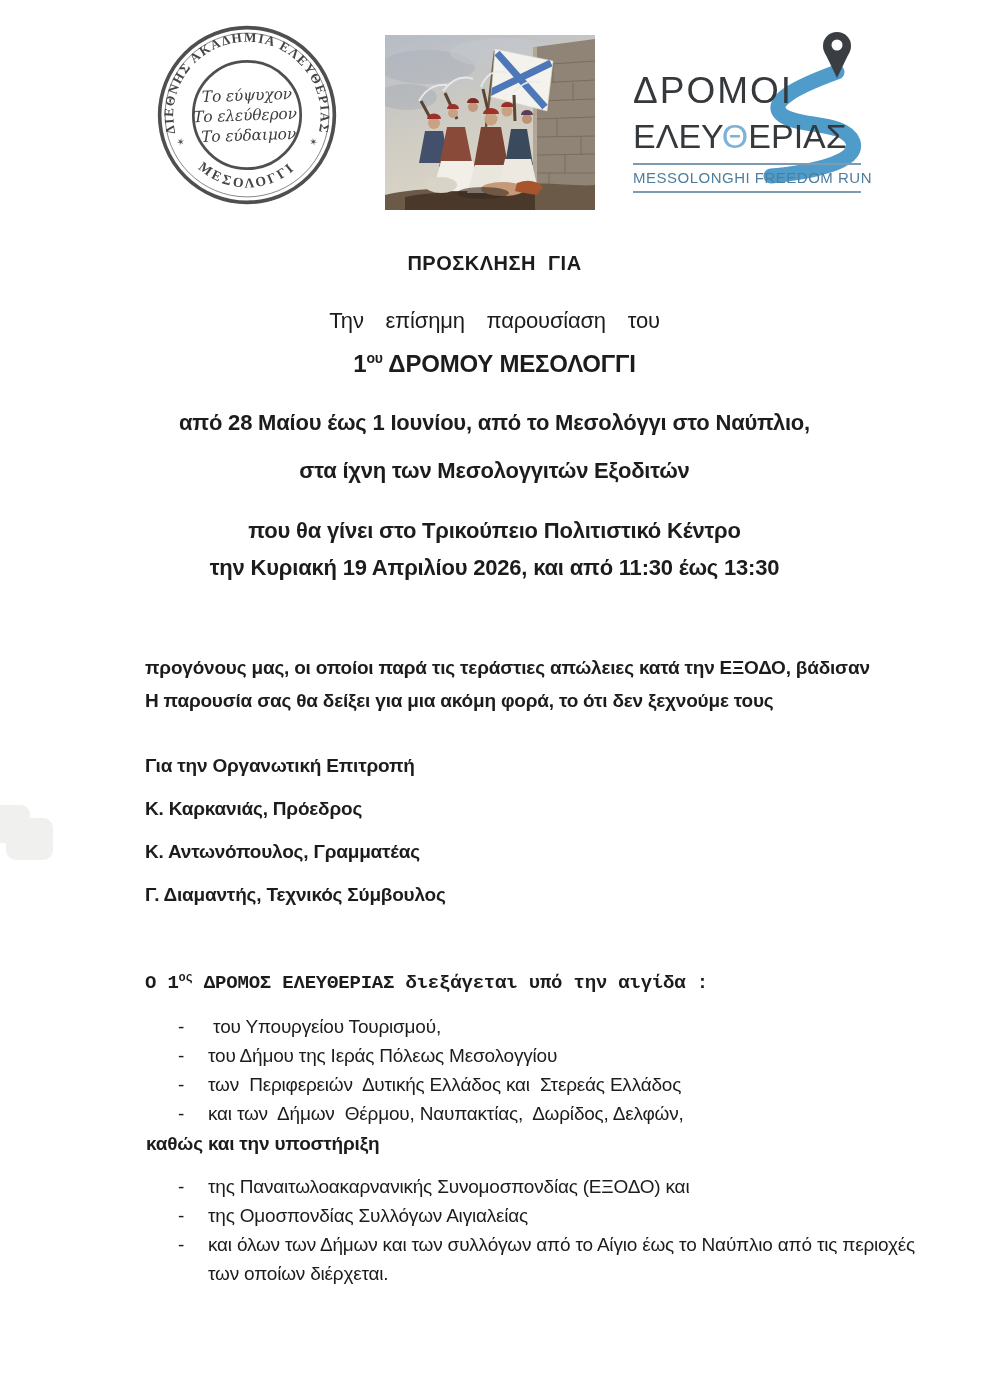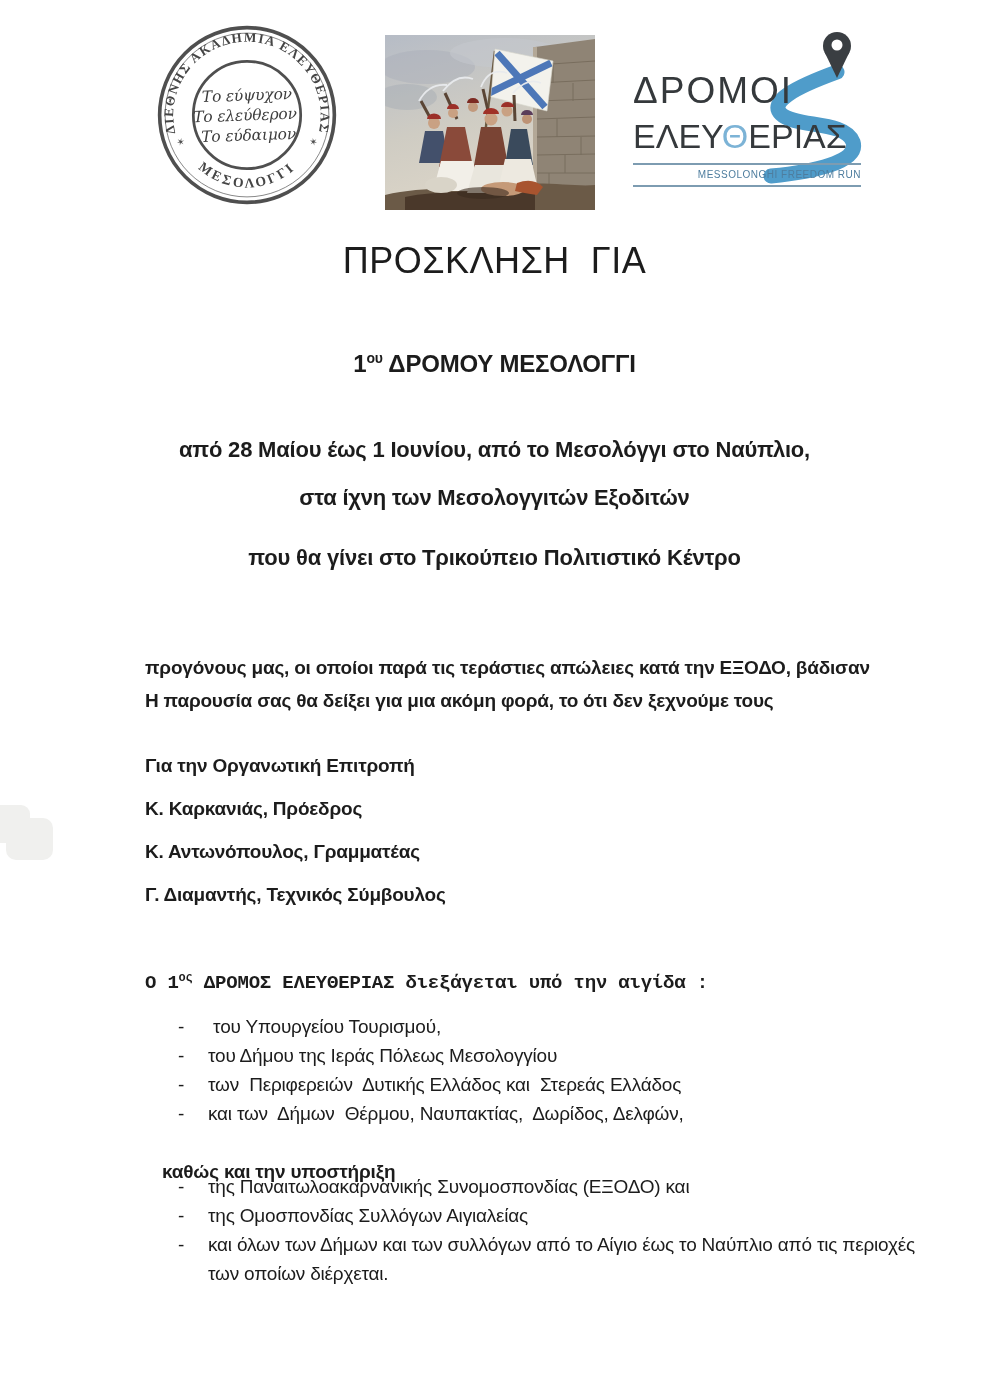--- a/index.html
+++ b/index.html
@@ -12,39 +12,39 @@
   .seal{position:absolute;left:156px;top:24px;width:182px;height:182px;}
   .painting{position:absolute;left:385px;top:35px;width:210px;height:175px;}
   .freedom-logo{position:absolute;left:633px;top:22px;width:230px;height:190px;}
   .fl-road{position:absolute;left:100px;top:0;width:130px;height:170px;z-index:0;}
   .fl-word1{position:relative;z-index:1;margin-top:50px;font-size:37px;line-height:38px;
     letter-spacing:2px;color:var(--logo-charcoal,#35393c);font-weight:400;white-space:pre;}
   .fl-word2{position:relative;z-index:1;margin-top:8px;font-size:34px;line-height:36px;
     letter-spacing:0px;color:var(--logo-charcoal,#35393c);font-weight:400;white-space:pre;}
   .fl-theta{color:var(--theta-blue,#7cb3d6);}
   .fl-rule{position:relative;z-index:1;margin-top:9px;border-top:2px solid var(--rule-blue,#7d9cb1);width:228px;}
-  .fl-sub{position:relative;z-index:1;margin-top:4px;width:228px;text-align:right;font-size:10px;
+  .fl-sub{position:relative;z-index:1;margin-top:4px;width:228px;text-align:right;font-size:15px;
     letter-spacing:0.5px;color:var(--logo-steel,#4e7d9e);white-space:pre;}
   .fl-rule2{margin-top:5px;}
   
   .center-line{position:absolute;left:0;width:100%;text-align:center;white-space:pre;}
-  .t-title{top:240px;font-size:36px;font-weight:normal;letter-spacing:0.5px;}
+  .t-title{top:252px;font-size:20px;font-weight:bold;letter-spacing:0.5px;}
   .t-sub{top:308px;font-size:22px;word-spacing:5px;}
   .t-h2{top:350px;font-size:24px;font-weight:bold;}
   .t-h2 sup{font-size:14px;}
   .t-d1{top:410px;} .t-d2{top:458px;} .t-d3{top:518px;} .t-d4{top:555px;}
-  .t-detail{font-size:22px;font-weight:bold;margin-top:27px;}
+  .t-detail{font-size:22px;font-weight:bold;}
   
   .paragraph{position:absolute;left:145px;top:651px;}
   .paragraph div{font-size:19px;font-weight:bold;line-height:33px;white-space:pre;}
   .committee{position:absolute;left:145px;top:752px;}
   .committee div{font-size:19px;font-weight:bold;line-height:27px;margin-bottom:16px;white-space:pre;}
   .aegis-head{position:absolute;left:145px;top:971px;font-size:19px;font-weight:bold;white-space:pre;font-family:Liberation Mono, monospace;}
   .aegis-head sup{font-size:12px;}
-  .support-head{position:absolute;left:162px;top:1133px;font-size:19px;font-weight:bold;white-space:pre;margin-top:28px;}
+  .support-head{position:absolute;left:146px;top:1133px;font-size:19px;font-weight:bold;white-space:pre;}
   .dash-list{position:absolute;left:145px;width:770px;}
   .aegis-list{top:1012px;} .support-list{top:1172px;}
   .dash-list .row{display:flex;padding-left:33px;font-size:19px;line-height:29px;}
   .dash-list .dash{width:30px;flex:0 0 30px;}
   .dash-list .txt{flex:1;white-space:pre-wrap;}
   
   .blob1{position:absolute;left:0;top:805px;width:30px;height:38px;background:#f0f0ee;border-radius:0 9px 9px 0;}
   .blob2{position:absolute;left:6px;top:818px;width:47px;height:42px;background:#f0f0ee;border-radius:10px;}
 </style>
 </head>
@@ -178,24 +178,26 @@
       </g>
     </svg>
     <div class="fl-word1">ΔΡΟΜΟΙ</div>
     <div class="fl-word2"><span>ΕΛΕΥ</span><span class="fl-theta">Θ</span><span>ΕΡΙΑΣ</span></div>
     <div class="fl-rule"></div>
     <div class="fl-sub">MESSOLONGHI FREEDOM RUN</div>
     <div class="fl-rule fl-rule2"></div>
   </div>
 
   <div class="center-line t-title">ΠΡΟΣΚΛΗΣΗ  ΓΙΑ</div>
+  <div class="center-line t-sub">Την  επίσημη  παρουσίαση  του</div>
   <div class="center-line t-h2"><span>1</span><sup>ου</sup><span> ΔΡΟΜΟΥ ΜΕΣΟΛΟΓΓΙ</span></div>
   <div class="center-line t-detail t-d1">από 28 Μαίου έως 1 Ιουνίου, από το Μεσολόγγι στο Ναύπλιο,</div>
   <div class="center-line t-detail t-d2">στα ίχνη των Μεσολογγιτών Εξοδιτών</div>
   <div class="center-line t-detail t-d3">που θα γίνει στο Τρικούπειο Πολιτιστικό Κέντρο</div>
+  <div class="center-line t-detail t-d4">την Κυριακή 19 Απριλίου 2026, και από 11:30 έως 13:30</div>
 
   <div class="paragraph">
     <div>προγόνους μας, οι οποίοι παρά τις τεράστιες απώλειες κατά την ΕΞΟΔΟ, βάδισαν</div>
     <div>Η παρουσία σας θα δείξει για μια ακόμη φορά, το ότι δεν ξεχνούμε τους</div>
   </div>
 
   <div class="committee">
     <div>Για την Οργανωτική Επιτροπή</div>
     <div>Κ. Καρκανιάς, Πρόεδρος</div>
     <div>Κ. Αντωνόπουλος, Γραμματέας</div>

